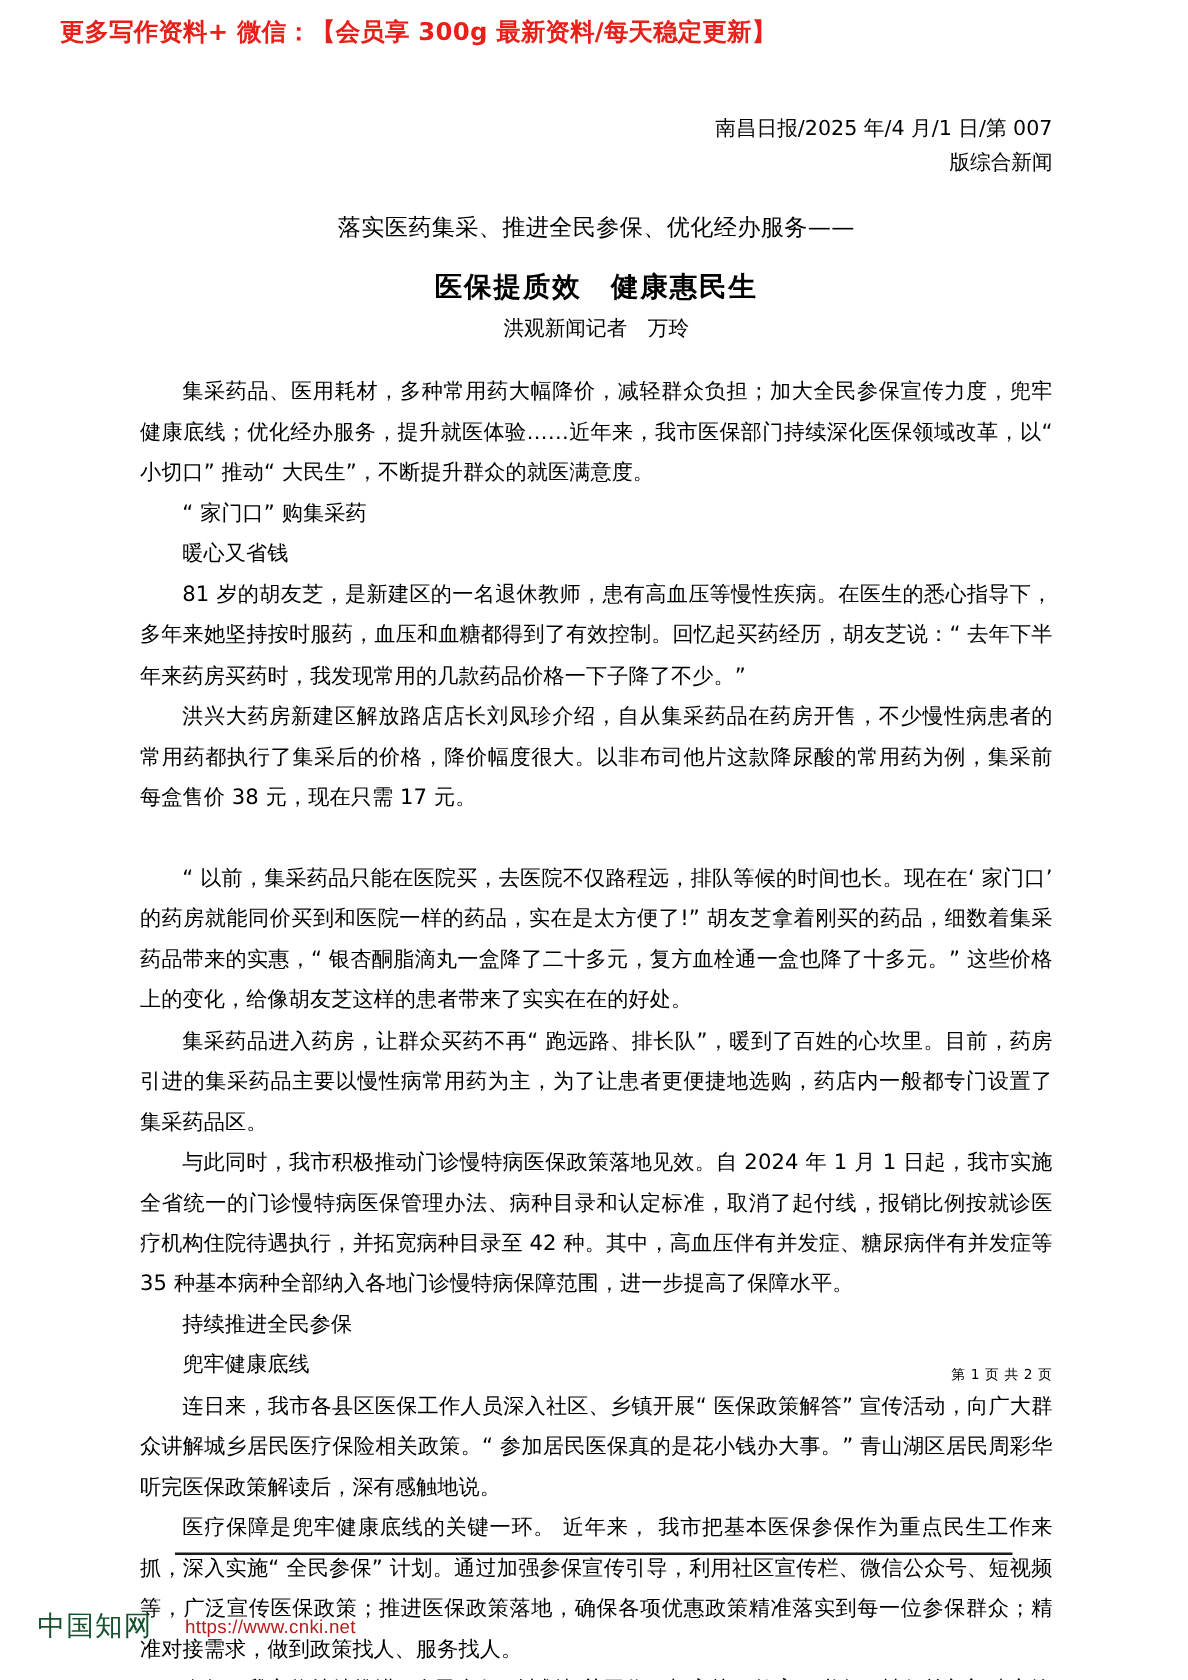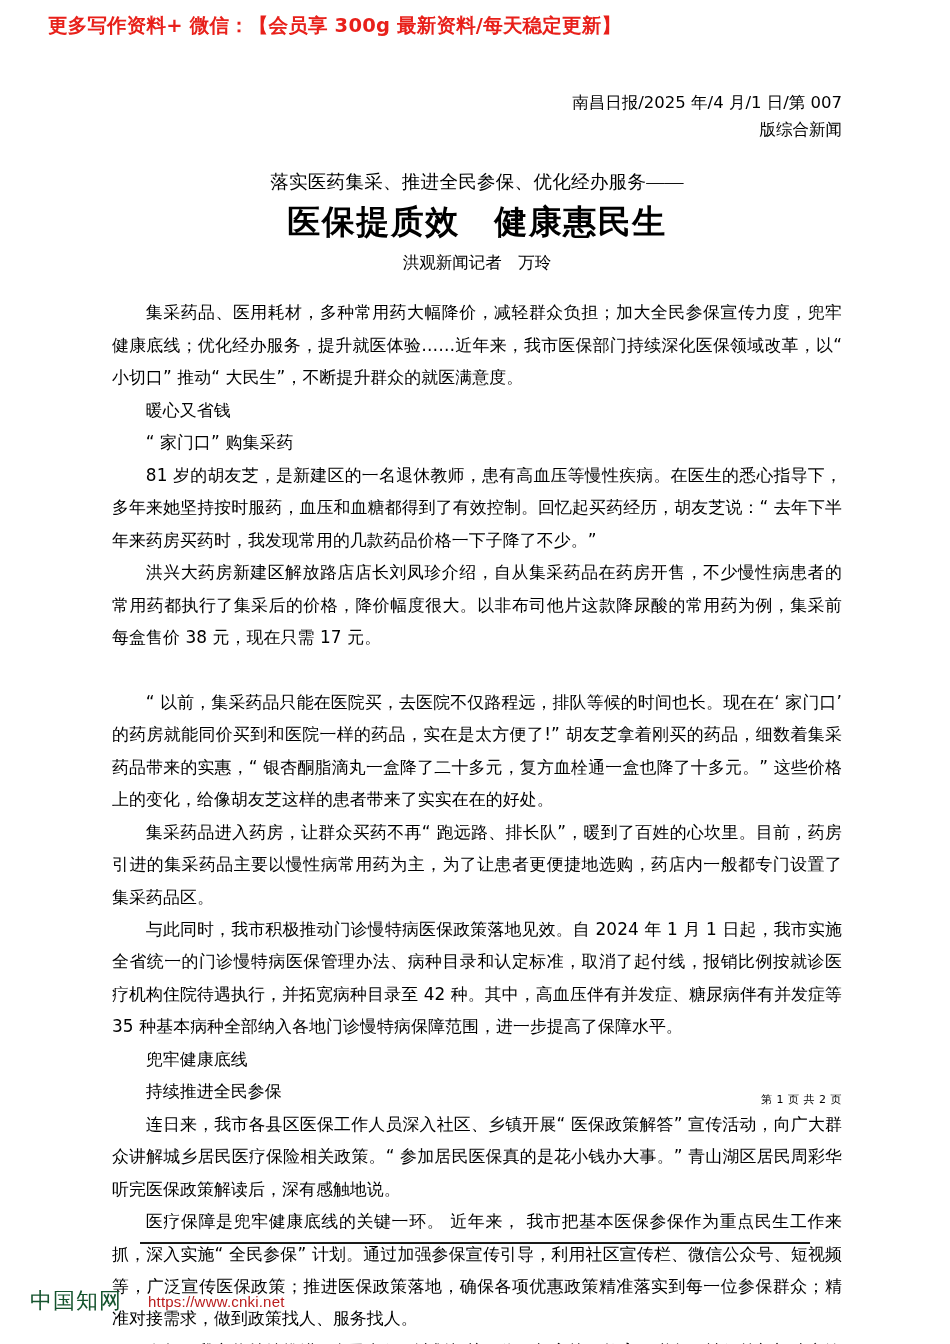--- a/index.html
+++ b/index.html
@@ -48,33 +48,32 @@
   .source-line {
     font-size: 16.5px;
     line-height: 1.62;
     margin: 0 0 0 0;
     text-align: right;
   }
 
   .headline-block {
     margin-top: 26px;
     text-align: center;
-    font-family: Liberation Serif, serif;
   }
   .kicker {
     font-size: 18.5px;
     line-height: 1.5;
     letter-spacing: 0.3px;
   }
   .main-title {
-    font-size: 33px;
+    font-size: 22px;
     font-weight: bold;
     line-height: 1.45;
     letter-spacing: 1.5px;
-    margin-top: 2px;
+    margin-top: 18px;
   }
   .byline {
     font-size: 16.5px;
     line-height: 1.6;
     margin-top: 3px;
   }
 
   .body-copy {
     margin-top: 20px;
   }
@@ -149,30 +148,30 @@
     <div class="source-line"><span>南昌日报/2025 年/4 月/1 日/第 007</span><br><span>版综合新闻</span></div>
 
     <div class="headline-block">
       <div class="kicker">落实医药集采、推进全民参保、优化经办服务——</div>
       <div class="main-title">医保提质效　健康惠民生</div>
       <div class="byline">洪观新闻记者　万玲</div>
     </div>
 
     <div class="body-copy">
       <p>集采药品、医用耗材，多种常用药大幅降价，减轻群众负担；加大全民参保宣传力度，兜牢健康底线；优化经办服务，提升就医体验……近年来，我市医保部门持续深化医保领域改革，以“ 小切口” 推动“ 大民生”，不断提升群众的就医满意度。</p>
+      <p class="noindent-sub">“ 家门口” 购集采药</p>
       <p class="noindent-sub">暖心又省钱</p>
-      <p class="noindent-sub">“ 家门口” 购集采药</p>
       <p>81 岁的胡友芝，是新建区的一名退休教师，患有高血压等慢性疾病。在医生的悉心指导下，多年来她坚持按时服药，血压和血糖都得到了有效控制。回忆起买药经历，胡友芝说：“ 去年下半年来药房买药时，我发现常用的几款药品价格一下子降了不少。”</p>
       <p>洪兴大药房新建区解放路店店长刘凤珍介绍，自从集采药品在药房开售，不少慢性病患者的常用药都执行了集采后的价格，降价幅度很大。以非布司他片这款降尿酸的常用药为例，集采前每盒售价 38 元，现在只需 17 元。</p>
       <p class="spacer"></p>
       <p>“ 以前，集采药品只能在医院买，去医院不仅路程远，排队等候的时间也长。现在在‘ 家门口’ 的药房就能同价买到和医院一样的药品，实在是太方便了!” 胡友芝拿着刚买的药品，细数着集采药品带来的实惠，“ 银杏酮脂滴丸一盒降了二十多元，复方血栓通一盒也降了十多元。” 这些价格上的变化，给像胡友芝这样的患者带来了实实在在的好处。</p>
       <p>集采药品进入药房，让群众买药不再“ 跑远路、排长队”，暖到了百姓的心坎里。目前，药房引进的集采药品主要以慢性病常用药为主，为了让患者更便捷地选购，药店内一般都专门设置了集采药品区。</p>
       <p>与此同时，我市积极推动门诊慢特病医保政策落地见效。自 2024 年 1 月 1 日起，我市实施全省统一的门诊慢特病医保管理办法、病种目录和认定标准，取消了起付线，报销比例按就诊医疗机构住院待遇执行，并拓宽病种目录至 42 种。其中，高血压伴有并发症、糖尿病伴有并发症等 35 种基本病种全部纳入各地门诊慢特病保障范围，进一步提高了保障水平。</p>
+      <p class="noindent-sub">持续推进全民参保</p>
       <p class="noindent-sub">兜牢健康底线</p>
-      <p class="noindent-sub">持续推进全民参保</p>
       <p>连日来，我市各县区医保工作人员深入社区、乡镇开展“ 医保政策解答” 宣传活动，向广大群众讲解城乡居民医疗保险相关政策。“ 参加居民医保真的是花小钱办大事。” 青山湖区居民周彩华听完医保政策解读后，深有感触地说。</p>
       <p>医疗保障是兜牢健康底线的关键一环。 近年来， 我市把基本医保参保作为重点民生工作来抓，深入实施“ 全民参保” 计划。通过加强参保宣传引导，利用社区宣传栏、微信公众号、短视频等，广泛宣传医保政策；推进医保政策落地，确保各项优惠政策精准落实到每一位参保群众；精准对接需求，做到政策找人、服务找人。</p>
       <p>今年，我市将持续推进“ 全民参保” 计划相关工作，与高校、教育、税务、社保等部门建立沟通协调机制，通过信息共享摸清各类人员底数，实现精准扩面，集成协同各类保障资源，完善高校学生基本医疗保险参保缴费激励政策。加强数据共享比对，防止城镇职工断保、漏保，避免重复参保，推动实现全民参保、应保尽保。</p>
     </div>
 
   </div>
 
   <div class="page-number">第 1 页 共 2 页</div>
 
   <div class="footer-rule"></div>

